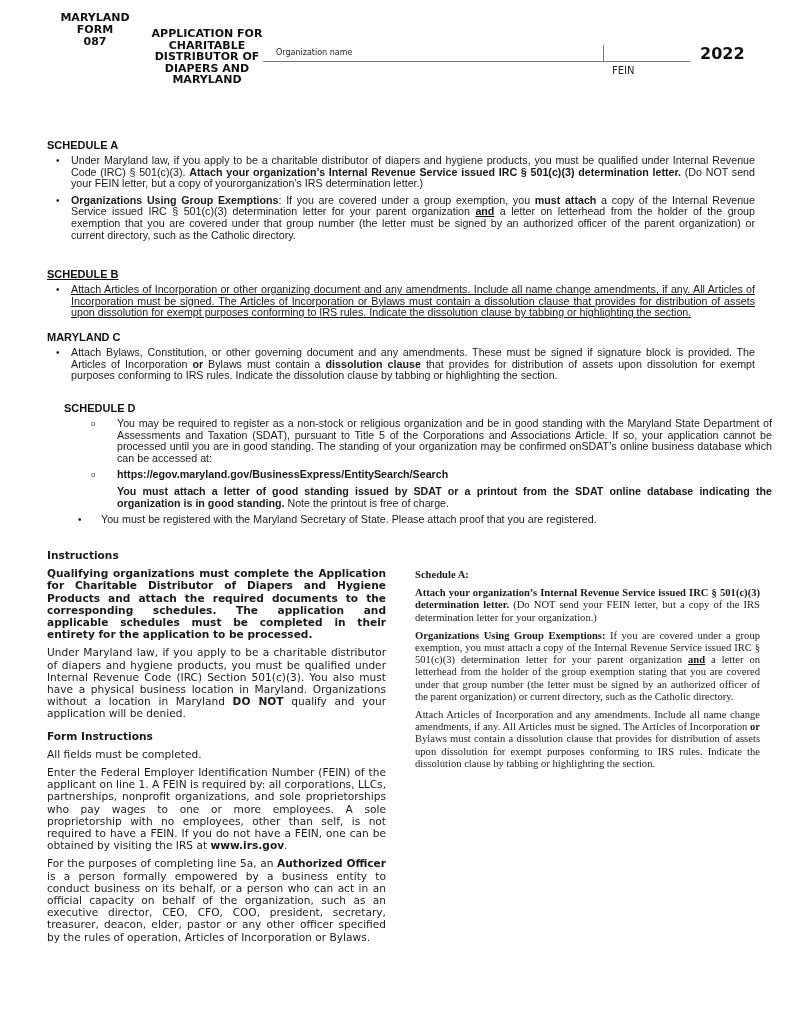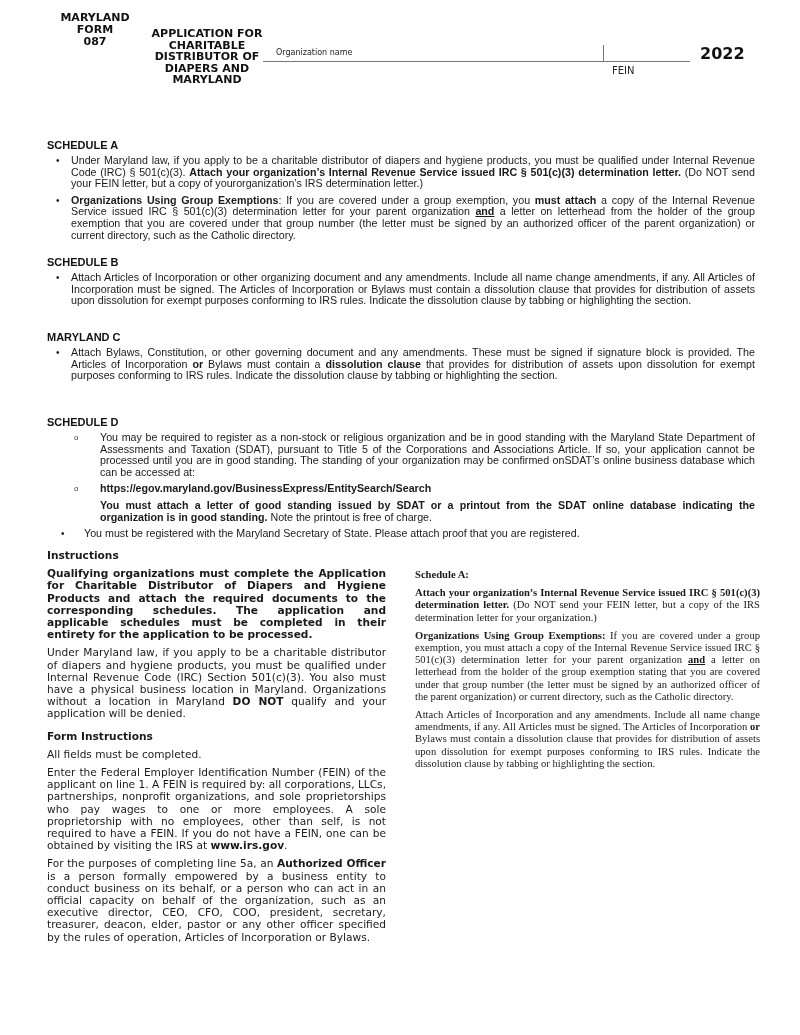--- a/index.html
+++ b/index.html
@@ -56,31 +56,31 @@
 <div class="org-label">Organization name</div>
 <div class="fein-label">FEIN</div>
 <div class="year">2022</div>
 
 <div class="sched" style="top:139px;">
   <h3>SCHEDULE A</h3>
   <p class="bul"><span>Under Maryland law, if you apply to be a charitable distributor of diapers and hygiene products, you must be qualified under Internal Revenue Code (IRC) § 501(c)(3). </span><b>Attach your organization’s Internal Revenue Service issued IRC § 501(c)(3) determination letter.</b><span> (Do NOT send your FEIN letter, but a copy of yourorganization’s IRS determination letter.)</span></p>
   <p class="bul"><b>Organizations Using Group Exemptions</b><span>: If you are covered under a group exemption, you </span><b>must attach</b><span> a copy of the Internal Revenue Service issued IRC § 501(c)(3) determination letter for your parent organization </span><b><u>and</u></b><span> a letter on letterhead from the holder of the group exemption that you are covered under that group number (the letter must be signed by an authorized officer of the parent organization) or current directory, such as the Catholic directory.</span></p>
 </div>
 
-<div class="sched" style="top:256px;">
+<div class="sched" style="top:268px;text-decoration:underline;">
   <h3>SCHEDULE B</h3>
   <p class="bul">Attach Articles of Incorporation or other organizing document and any amendments. Include all name change amendments, if any. All Articles of Incorporation must be signed. The Articles of Incorporation or Bylaws must contain a dissolution clause that provides for distribution of assets upon dissolution for exempt purposes conforming to IRS rules. Indicate the dissolution clause by tabbing or highlighting the section.</p>
 </div>
 
 <div class="sched" style="top:331px;">
   <h3>MARYLAND C</h3>
   <p class="bul"><span>Attach Bylaws, Constitution, or other governing document and any amendments. These must be signed if signature block is provided. The Articles of Incorporation </span><b>or</b><span> Bylaws must contain a </span><b>dissolution clause</b><span> that provides for distribution of assets upon dissolution for exempt purposes conforming to IRS rules. Indicate the dissolution clause by tabbing or highlighting the section.</span></p>
 </div>
 
-<div class="sched" style="top:416px;">
+<div class="sched" style="top:402px;margin-left:17px;">
   <h3>SCHEDULE D</h3>
   <p class="circ">You may be required to register as a non-stock or religious organization and be in good standing with the Maryland State Department of Assessments and Taxation (SDAT), pursuant to Title 5 of the Corporations and Associations Article. If so, your application cannot be processed until you are in good standing. The standing of your organization may be confirmed onSDAT’s online business database which can be accessed at:</p>
   <p class="circ"><b>https://egov.maryland.gov/BusinessExpress/EntitySearch/Search</b></p>
   <p class="indent"><b>You must attach a letter of good standing issued by SDAT or a printout from the SDAT online database indicating the organization is in good standing.</b><span> Note the printout is free of charge.</span></p>
   <p class="bul2">You must be registered with the Maryland Secretary of State. Please attach proof that you are registered.</p>
 </div>
 
 <div class="col" style="left:47px; top:549px; width:339px;">
   <h4>Instructions</h4>
   <p class="lead">Qualifying organizations must complete the Application for Charitable Distributor of Diapers and Hygiene Products and attach the required documents to the corresponding schedules. The application and applicable schedules must be completed in their entirety for the application to be processed.</p>

